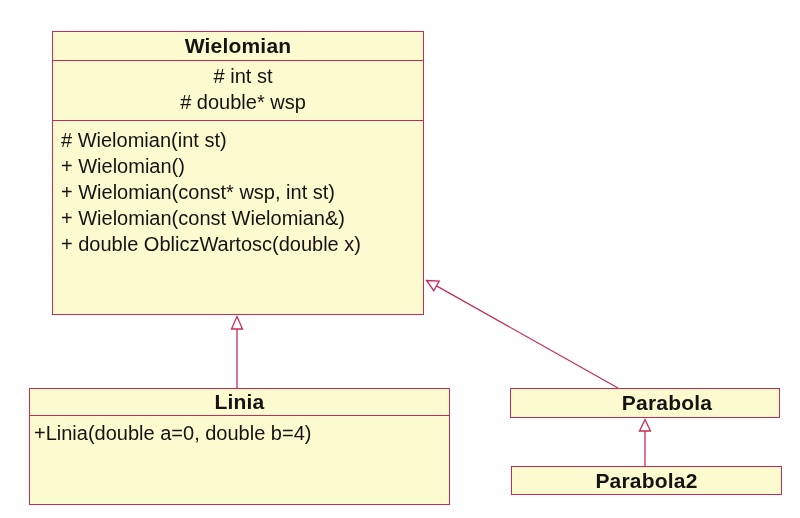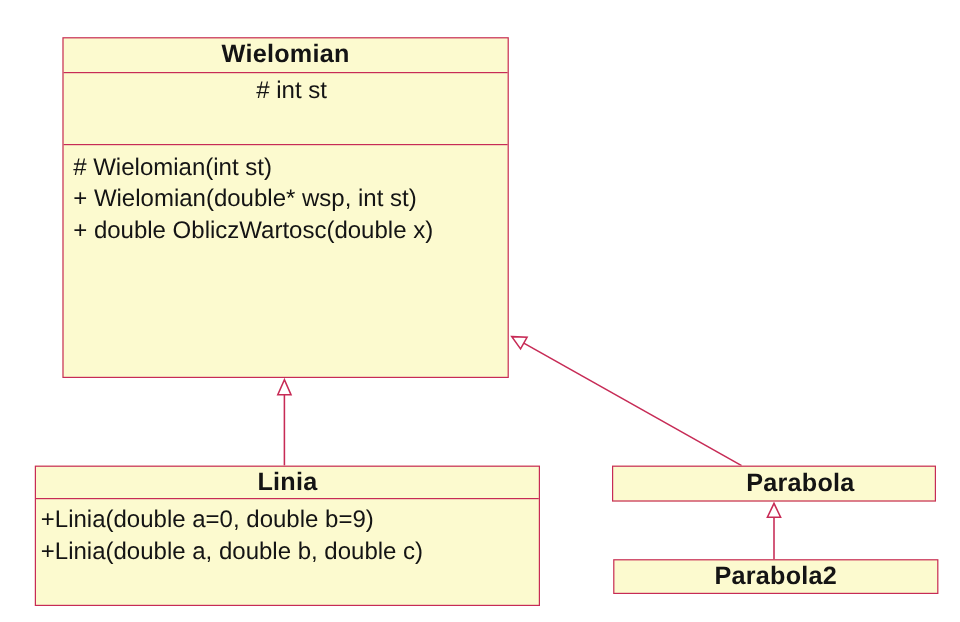--- a/index.html
+++ b/index.html
@@ -71,33 +71,35 @@
     <g>
       <line x1="645" y1="467" x2="645" y2="431"></line>
       <polygon points="645,419.5 639.5,431 650.5,431"></polygon>
     </g>
   </svg>
 
   <div class="uml-class box-wielomian">
     <div class="uml-title sep">Wielomian</div>
     <div class="uml-attrs sep">
       <div class="member"># int st</div>
+      <div class="member"># double* wsp</div>
     </div>
     <div class="uml-methods">
       <div class="member"># Wielomian(int st)</div>
-      <div class="member">+ Wielomian(double* wsp, int st)</div>
+      <div class="member">+ Wielomian()</div>
+      <div class="member">+ Wielomian(const* wsp, int st)</div>
+      <div class="member">+ Wielomian(const Wielomian&amp;)</div>
       <div class="member">+ double ObliczWartosc(double x)</div>
     </div>
   </div>
 
   <div class="uml-class box-linia">
     <div class="uml-title sep">Linia</div>
     <div class="uml-methods">
-      <div class="member">+Linia(double a=0, double b=9)</div>
-      <div class="member">+Linia(double a, double b, double c)</div>
+      <div class="member">+Linia(double a=0, double b=4)</div>
     </div>
   </div>
 
   <div class="uml-class box-parabola">
     <div class="uml-title">Parabola</div>
   </div>
 
   <div class="uml-class box-parabola2">
     <div class="uml-title">Parabola2</div>
   </div>

